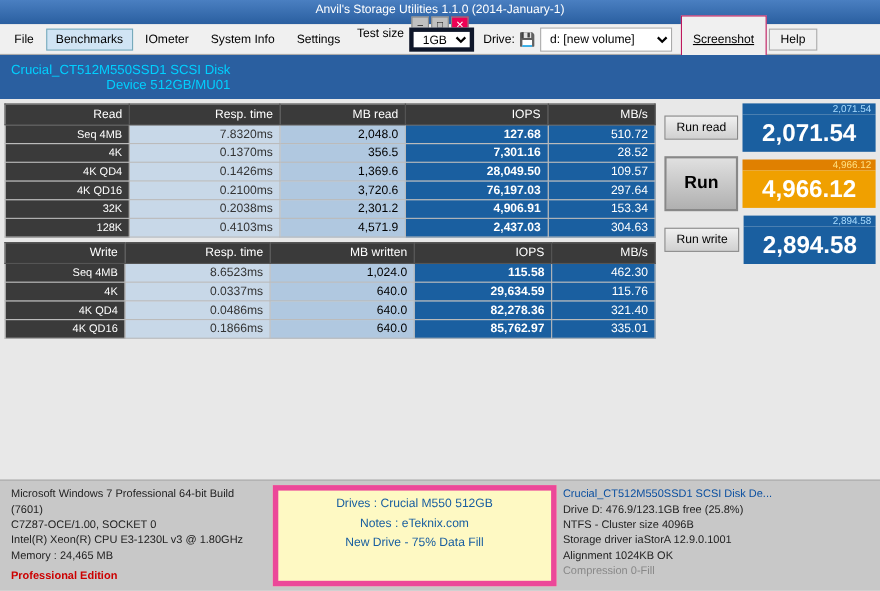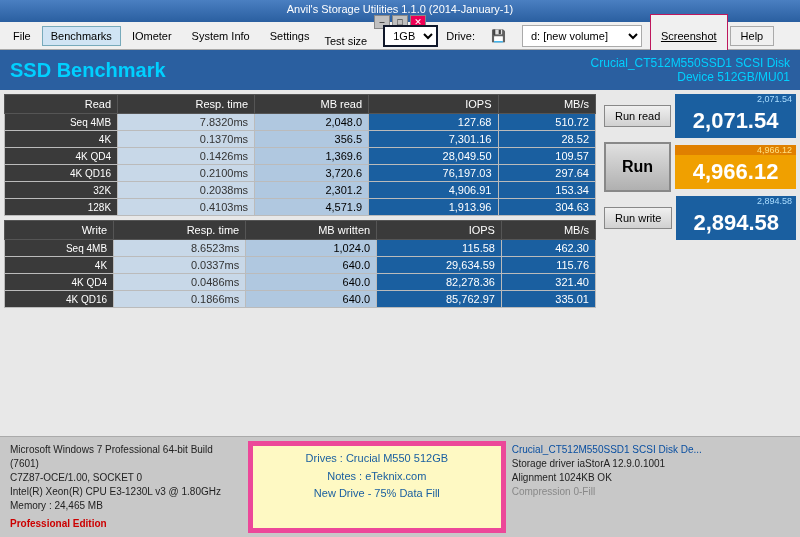--- a/index.html
+++ b/index.html
@@ -55,37 +55,37 @@
     .menu-item {
       padding: 3px 8px;
       cursor: pointer;
       font-size: 11px;
       border: 1px solid transparent;
     }
     .menu-item.active { background: #d0e4f4; border-color: #7ab; }
 
     .test-size-group {
       display: flex;
-      align-items: flex-end;
-      gap: 16px;
+      align-items: flex-start;
+      gap: 5px;
       margin-left: 4px;
     }
     .test-size-label { font-size: 11px; }
     .test-size-select {
       padding: 1px 4px;
       font-size: 11px;
-      border: 2px solid #0f172a;
+      border: 4px solid #0f172a;
       background: white;
       height: 22px;
     }
 
     .drive-group {
       display: flex;
       align-items: center;
-      gap: 16px;
+      gap: 4px;
       margin-left: 6px;
     }
     .drive-label { font-size: 11px; }
     .drive-icon { font-size: 12px; }
     .drive-select {
       padding: 1px 4px;
       font-size: 11px;
       border: 1px solid #aaa;
       background: white;
       height: 22px;
@@ -183,21 +183,21 @@
     .resp-time {
       background: #c8d8e8 !important;
       color: #333;
     }
     .mb-read {
       background: #b0c8e0 !important;
     }
     .iops-cell {
       background: #1a5fa0 !important;
       color: white !important;
-      font-weight: normal;
+      font-weight: bold;
     }
     .mbs-cell {
       background: #1a5fa0 !important;
       color: white !important;
       font-weight: normal;
     }
 
     
     .right-panel {
       width: 200px;
@@ -348,21 +348,20 @@
     </select>
   </div>
 
   <button class="screenshot-btn">Screenshot</button>
   <button class="help-btn">Help</button>
 </div>
 
 <div class="main-content">
 
   <div class="benchmark-header">
-    <div class="benchmark-title">SSD Benchmark</div>
     <div class="device-info">
       <div>Crucial_CT512M550SSD1 SCSI Disk</div>
       <div>Device 512GB/MU01</div>
     </div>
   </div>
 
   <div class="content-area">
 
     <div class="tables-area">
 
@@ -409,21 +408,21 @@
       <td class="row-label">32K</td>
       <td class="resp-time">0.2038ms</td>
       <td class="mb-read">2,301.2</td>
       <td class="iops-cell">4,906.91</td>
       <td class="mbs-cell">153.34</td>
     </tr>
             <tr>
       <td class="row-label">128K</td>
       <td class="resp-time">0.4103ms</td>
       <td class="mb-read">4,571.9</td>
-      <td class="iops-cell">1,913.96</td>
+      <td class="iops-cell">2,437.03</td>
       <td class="mbs-cell">304.63</td>
     </tr>
           </tbody>
       </table>
 
       <table class="bench-table">
         <thead>
           <tr>
             <th style="text-align:right">Write</th>
             <th>Resp. time</th>
@@ -505,19 +504,21 @@
         </div>
       <div class="pro-edition">Professional Edition</div>
     </div>
     <div class="bottom-notes">
       <div>Drives : Crucial M550 512GB</div>
       <div>Notes : eTeknix.com</div>
       <div>New Drive - 75% Data Fill</div>
     </div>
     <div class="bottom-drive">
       <div class="drive-info-title">Crucial_CT512M550SSD1 SCSI Disk De...</div>
+      <div>Drive D: 476.9/123.1GB free (25.8%)</div>
+      <div>NTFS - Cluster size 4096B</div>
       <div>Storage driver  iaStorA 12.9.0.1001</div>
       <div>Alignment 1024KB OK</div>
       <div class="compression-info">Compression 0-Fill</div>
     </div>
   </div>
 
 </div>
 
 </body></html>

